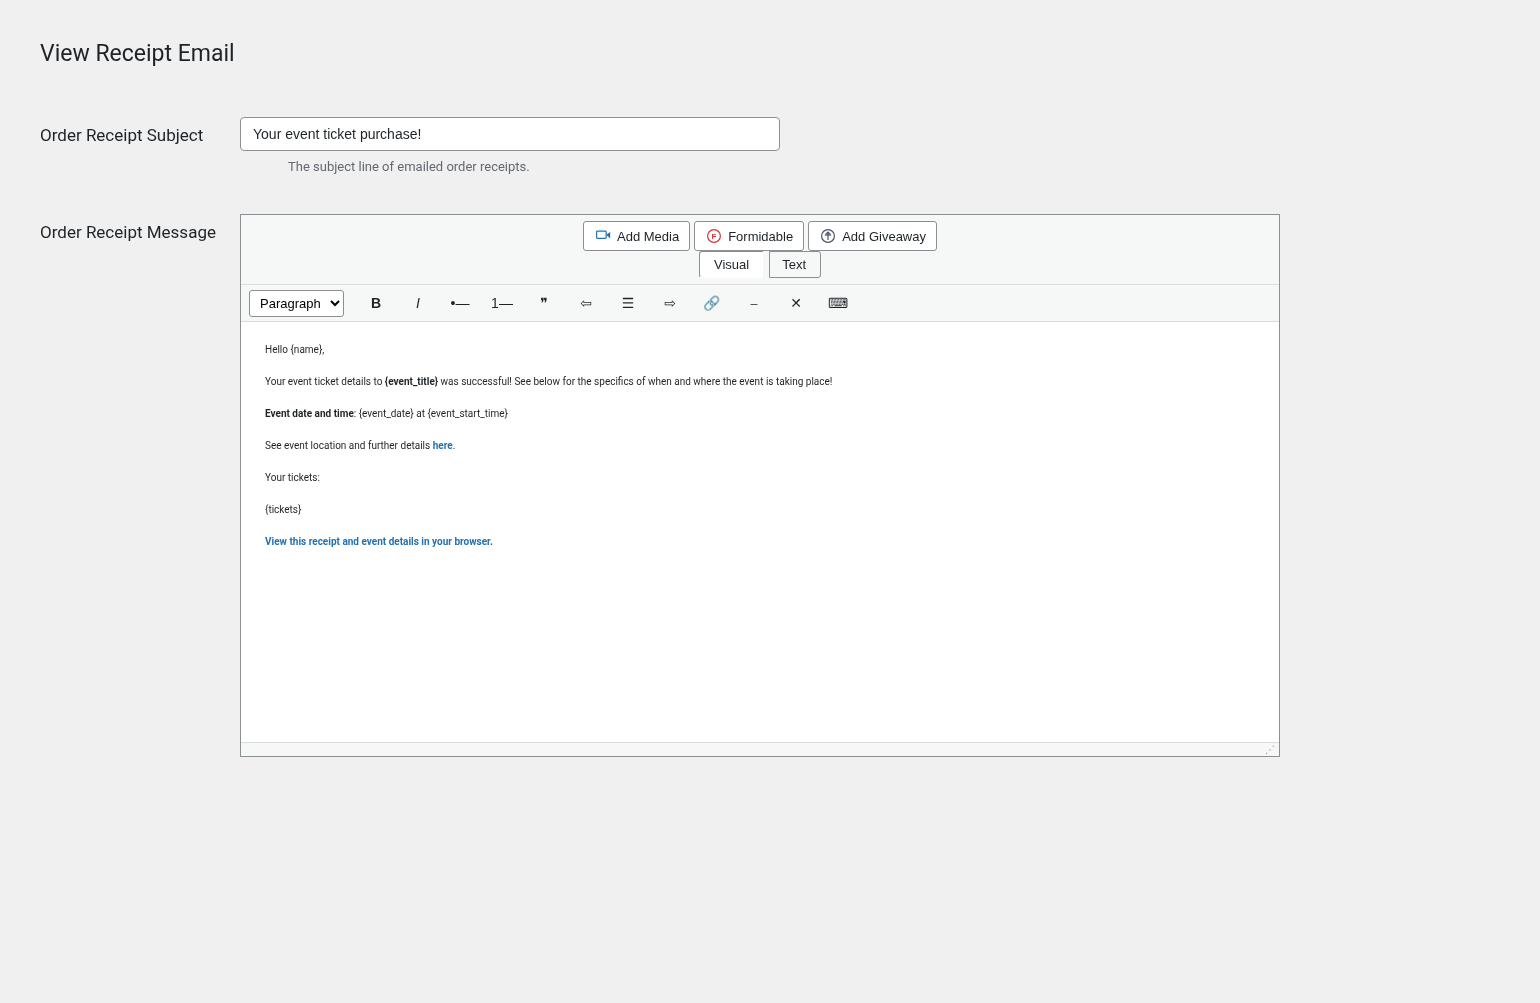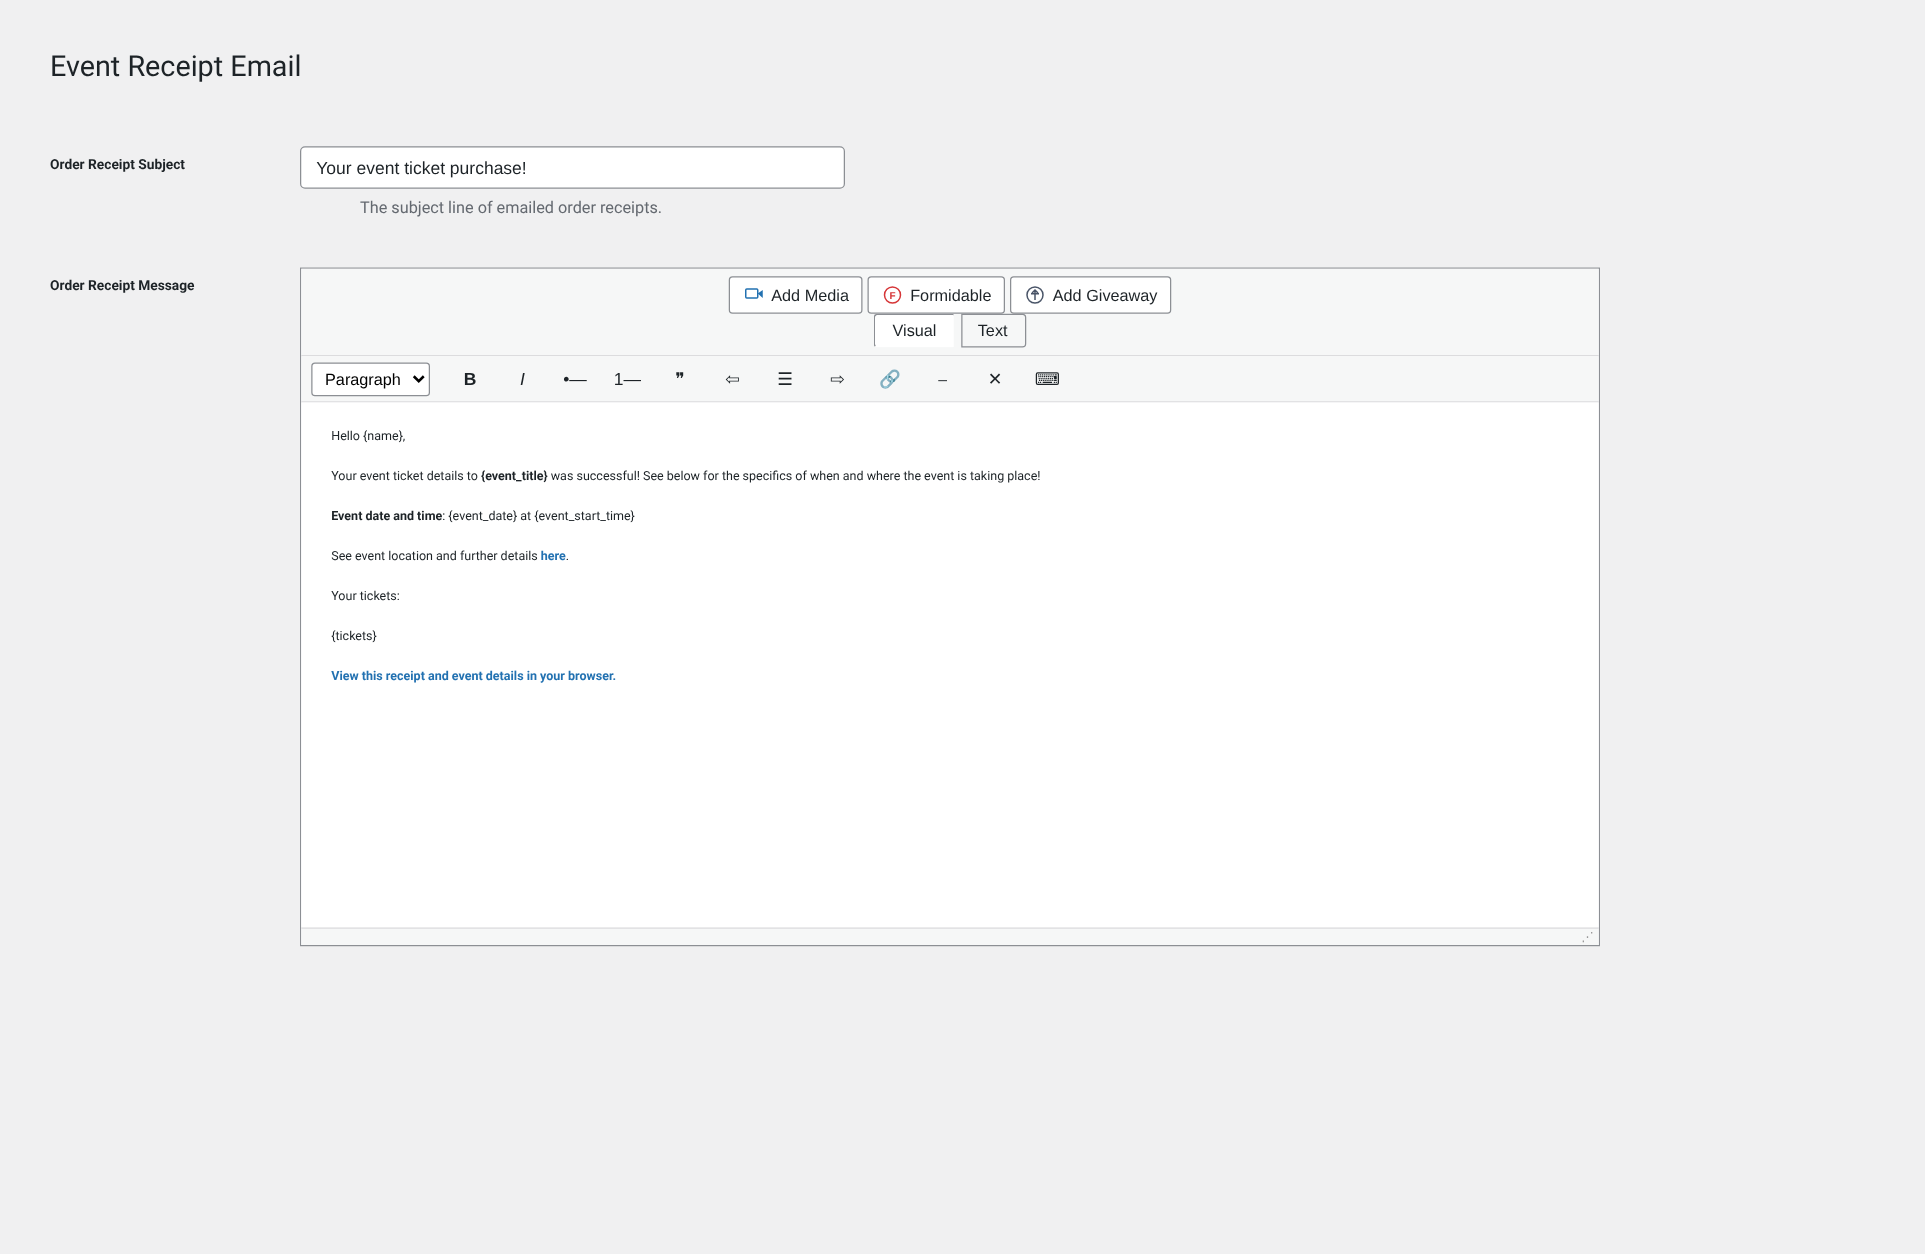--- a/index.html
+++ b/index.html
@@ -18,29 +18,29 @@
       margin-top: 10px;
     }
     .form-table {
       width: 100%;
       border-collapse: collapse;
     }
     .form-table tr td:first-child {
       width: 200px;
       padding: 20px 10px 20px 0;
       vertical-align: top;
-      font-weight: 700;
-      font-size: 11px;
+      font-weight: 400;
+      font-size: 17px;
       padding-top: 28px;
     }
     .form-table tr td:last-child {
       padding: 20px 0;
     }
     .subject-input {
-      width: 436px;
+      width: 540px;
       padding: 8px 12px;
       border: 1px solid #8c8f94;
       border-radius: 4px;
       font-size: 14px;
       color: #1d2327;
       display: block;
     }
     .field-description {
       color: #646970;
       font-size: 13px;
@@ -179,21 +179,21 @@
     .formidable-icon {
       color: #d63638;
     }
     .giveaway-icon {
       color: #4a5568;
     }
   </style>
 </head>
 <body>
 
-<h1 class="page-title">Event Receipt Email</h1>
+<h1 class="page-title">View Receipt Email</h1>
 
 <table class="form-table">
   <tbody>
 
     <tr>
       <td>Order Receipt Subject</td>
       <td>
         <input type="text" class="subject-input" value="Your event ticket purchase!" style="">
         <p class="field-description">The subject line of emailed order receipts.</p>
       </td>

